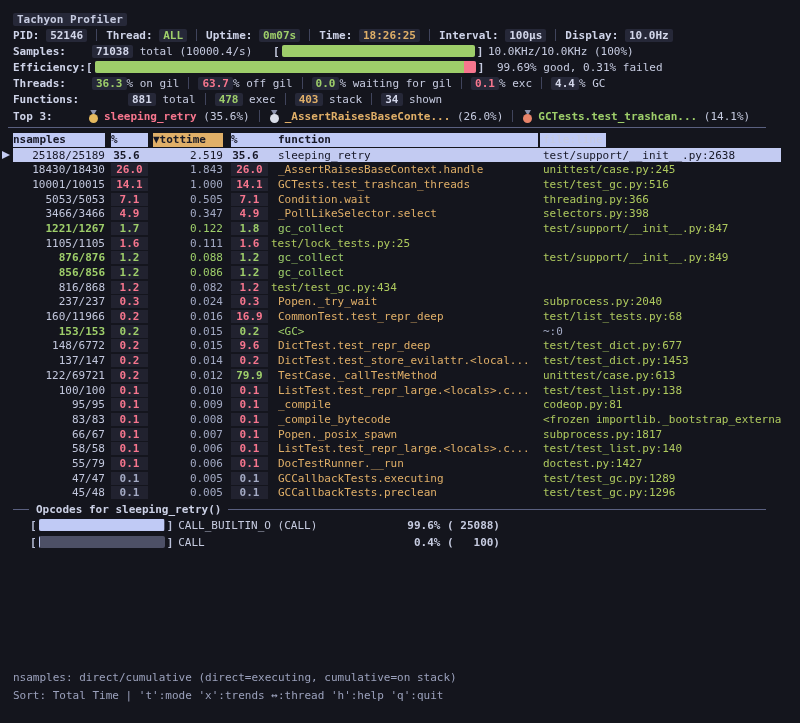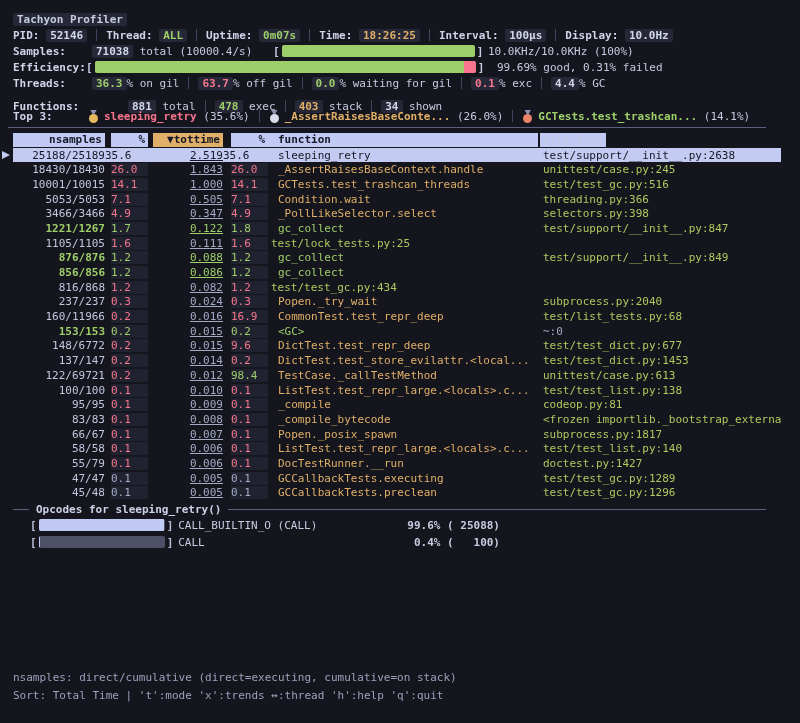--- a/index.html
+++ b/index.html
@@ -26,30 +26,30 @@
   .medal{display:inline-block;width:11px;height:13px;position:relative;margin-right:5px;flex:none;}
   .medal::before{content:"";position:absolute;top:0;left:2px;width:7px;height:6px;background:#8d93ad;clip-path:polygon(0 0,100% 0,50% 100%);}
   .medal::after{content:"";position:absolute;bottom:0;left:1px;width:9px;height:9px;border-radius:50%;}
   .medal.gold::after{background:#e5b95e;} .medal.silver::after{background:#d9dde9;} .medal.bronze::after{background:#e8846a;}
   
   .rule{position:absolute;border-top:1px solid var(--sep);}
   
   .tbl{position:absolute;left:13px;top:133px;width:763px;}
   .thead,.trow{display:grid;grid-template-columns:92px 43px 75px 45px 272px auto;height:14.7px;align-items:center;white-space:pre;}
   .hcell{background:var(--lav);color:#171826;font-weight:bold;height:14px;line-height:14px;}
-  .hc-r{text-align:right;padding-right:3px;}
+  .hc-r{padding-right:3px;}
   .hc-pct{margin-left:6px;} .hc-tt{margin-left:5px;background:var(--orange);} .hc-cum{margin-left:8px;}
   .hc-fn{padding-left:10px;margin-right:2px;}
   .hc-file{background:none;}
   .hc-file span{background:var(--lav);padding:0 3px;display:inline-block;height:14px;line-height:14px;}
   .c-ns{text-align:right;color:#c2c7dd;}
-  .c-pct,.c-cum{text-align:left;font-weight:normal;color:var(--red);height:13px;line-height:13px;}
+  .c-pct,.c-cum{text-align:center;font-weight:bold;color:var(--red);height:13px;line-height:13px;}
   .trow:not(.r-selected) .c-pct{background:var(--stripe);margin-left:6px;}
   .trow:not(.r-selected) .c-cum{background:var(--stripe);margin-left:8px;}
-  .c-tt{text-align:right;color:var(--fg-dim);text-decoration:underline;}
+  .c-tt{text-align:right;color:var(--fg-dim);}
   .c-fn{padding-left:10px;color:var(--orange);overflow:hidden;}
   .c-file{padding-left:3px;color:var(--file);}
   .r-green .c-ns{color:var(--green);font-weight:bold;}
   .r-green .c-pct,.r-green .c-cum,.r-green .c-tt,.r-green .c-fn{color:var(--green);}
   .r-dim .c-pct,.r-dim .c-cum{color:var(--fg-dim);}
   .r-selected{background:var(--selbg);position:relative;width:768px;}
   .r-selected > div{color:var(--seltext) !important;}
   .r-selected::before{content:"";position:absolute;left:-11px;top:3.5px;width:0;height:0;
     border-top:4px solid transparent;border-bottom:4px solid transparent;border-left:8px solid var(--selbg);}
   .ov-green{color:var(--green) !important;} .ov-dim{color:var(--fg-dim) !important;}
@@ -125,21 +125,21 @@
   </div>
   <div class="hline" style="top:59px;left:497px;">
     <span>99.69% good, 0.31% failed</span>
   </div>
 
   <div class="hline" style="top:75px;">
     <span class="lbl" style="min-width:79px;display:inline-block;">Threads:</span>
     <span id="threads-items" style="display:flex;align-items:center;white-space:pre;"><span class="chip green">36.3</span><span>% on gil</span><span class="vsep"></span><span class="chip red">63.7</span><span>% off gil</span><span class="vsep"></span><span class="chip green">0.0</span><span>% waiting for gil</span><span class="vsep"></span><span class="chip red">0.1</span><span>% exc</span><span class="vsep"></span><span class="chip white">4.4</span><span>% GC</span></span>
   </div>
 
-  <div class="hline" style="top:98px;">
+  <div class="hline" style="top:91px;">
     <span class="lbl" style="min-width:79px;display:inline-block;">Functions:</span>
     <span id="functions-items" style="display:flex;align-items:flex-start;white-space:pre;padding-left:36px;"><span class="chip white">881</span><span> total</span><span class="vsep"></span><span class="chip green">478</span><span> exec</span><span class="vsep"></span><span class="chip orange">403</span><span> stack</span><span class="vsep"></span><span class="chip white">34</span><span> shown</span></span>
   </div>
 
   <div class="hline" style="top:108px;">
     <span class="lbl" style="min-width:75px;display:inline-block;">Top 3:</span>
     <span id="top3-items" style="display:flex;align-items:center;white-space:pre;"><span class="medal gold"></span><span class="red" style="font-weight: bold;">sleeping_retry</span><span> (35.6%)</span><span class="vsep"></span><span class="medal silver"></span><span class="orange" style="font-weight: bold;">_AssertRaisesBaseConte...</span><span> (26.0%)</span><span class="vsep"></span><span class="medal bronze"></span><span class="green" style="font-weight: bold;">GCTests.test_trashcan...</span><span> (14.1%)</span></span>
   </div>
 
   <div class="rule" style="left:8px;top:127px;width:758px;"></div>
@@ -162,21 +162,21 @@
         <div class="trow r-green"><div class="c-ns">1221/1267</div><div class="c-pct">1.7</div><div class="c-tt">0.122</div><div class="c-cum">1.8</div><div class="c-fn">gc_collect</div><div class="c-file">test/support/__init__.py:847</div></div>
         <div class="trow r-hot"><div class="c-ns">1105/1105</div><div class="c-pct">1.6</div><div class="c-tt">0.111</div><div class="c-cum">1.6</div><div class="c-file">test/lock_tests.py:25</div></div>
         <div class="trow r-green"><div class="c-ns">876/876</div><div class="c-pct">1.2</div><div class="c-tt">0.088</div><div class="c-cum">1.2</div><div class="c-fn">gc_collect</div><div class="c-file">test/support/__init__.py:849</div></div>
         <div class="trow r-green"><div class="c-ns">856/856</div><div class="c-pct">1.2</div><div class="c-tt">0.086</div><div class="c-cum">1.2</div><div class="c-fn">gc_collect</div></div>
         <div class="trow r-hot"><div class="c-ns">816/868</div><div class="c-pct">1.2</div><div class="c-tt">0.082</div><div class="c-cum">1.2</div><div class="c-file">test/test_gc.py:434</div></div>
         <div class="trow r-hot"><div class="c-ns">237/237</div><div class="c-pct">0.3</div><div class="c-tt">0.024</div><div class="c-cum">0.3</div><div class="c-fn">Popen._try_wait</div><div class="c-file">subprocess.py:2040</div></div>
         <div class="trow r-hot"><div class="c-ns">160/11966</div><div class="c-pct">0.2</div><div class="c-tt">0.016</div><div class="c-cum">16.9</div><div class="c-fn">CommonTest.test_repr_deep</div><div class="c-file">test/list_tests.py:68</div></div>
         <div class="trow r-green"><div class="c-ns">153/153</div><div class="c-pct">0.2</div><div class="c-tt ov-dim">0.015</div><div class="c-cum">0.2</div><div class="c-fn">&lt;GC&gt;</div><div class="c-file ov-dim">~:0</div></div>
         <div class="trow r-hot"><div class="c-ns">148/6772</div><div class="c-pct">0.2</div><div class="c-tt">0.015</div><div class="c-cum">9.6</div><div class="c-fn">DictTest.test_repr_deep</div><div class="c-file">test/test_dict.py:677</div></div>
         <div class="trow r-hot"><div class="c-ns">137/147</div><div class="c-pct">0.2</div><div class="c-tt">0.014</div><div class="c-cum">0.2</div><div class="c-fn">DictTest.test_store_evilattr.&lt;local...</div><div class="c-file">test/test_dict.py:1453</div></div>
-        <div class="trow r-hot"><div class="c-ns">122/69721</div><div class="c-pct">0.2</div><div class="c-tt">0.012</div><div class="c-cum ov-green">98.4</div><div class="c-fn">TestCase._callTestMethod</div><div class="c-file">unittest/case.py:613</div></div>
+        <div class="trow r-hot"><div class="c-ns">122/69721</div><div class="c-pct">0.2</div><div class="c-tt">0.012</div><div class="c-cum ov-green">79.9</div><div class="c-fn">TestCase._callTestMethod</div><div class="c-file">unittest/case.py:613</div></div>
         <div class="trow r-hot"><div class="c-ns">100/100</div><div class="c-pct">0.1</div><div class="c-tt">0.010</div><div class="c-cum">0.1</div><div class="c-fn">ListTest.test_repr_large.&lt;locals&gt;.c...</div><div class="c-file">test/test_list.py:138</div></div>
         <div class="trow r-hot"><div class="c-ns">95/95</div><div class="c-pct">0.1</div><div class="c-tt">0.009</div><div class="c-cum">0.1</div><div class="c-fn">_compile</div><div class="c-file">codeop.py:81</div></div>
         <div class="trow r-hot"><div class="c-ns">83/83</div><div class="c-pct">0.1</div><div class="c-tt">0.008</div><div class="c-cum">0.1</div><div class="c-fn">_compile_bytecode</div><div class="c-file">&lt;frozen importlib._bootstrap_externa</div></div>
         <div class="trow r-hot"><div class="c-ns">66/67</div><div class="c-pct">0.1</div><div class="c-tt">0.007</div><div class="c-cum">0.1</div><div class="c-fn">Popen._posix_spawn</div><div class="c-file">subprocess.py:1817</div></div>
         <div class="trow r-hot"><div class="c-ns">58/58</div><div class="c-pct">0.1</div><div class="c-tt">0.006</div><div class="c-cum">0.1</div><div class="c-fn">ListTest.test_repr_large.&lt;locals&gt;.c...</div><div class="c-file">test/test_list.py:140</div></div>
         <div class="trow r-hot"><div class="c-ns">55/79</div><div class="c-pct">0.1</div><div class="c-tt">0.006</div><div class="c-cum">0.1</div><div class="c-fn">DocTestRunner.__run</div><div class="c-file">doctest.py:1427</div></div>
         <div class="trow r-dim"><div class="c-ns">47/47</div><div class="c-pct">0.1</div><div class="c-tt">0.005</div><div class="c-cum">0.1</div><div class="c-fn">GCCallbackTests.executing</div><div class="c-file">test/test_gc.py:1289</div></div>
         <div class="trow r-dim"><div class="c-ns">45/48</div><div class="c-pct">0.1</div><div class="c-tt">0.005</div><div class="c-cum">0.1</div><div class="c-fn">GCCallbackTests.preclean</div><div class="c-file">test/test_gc.py:1296</div></div>
       </div>
   </div>

